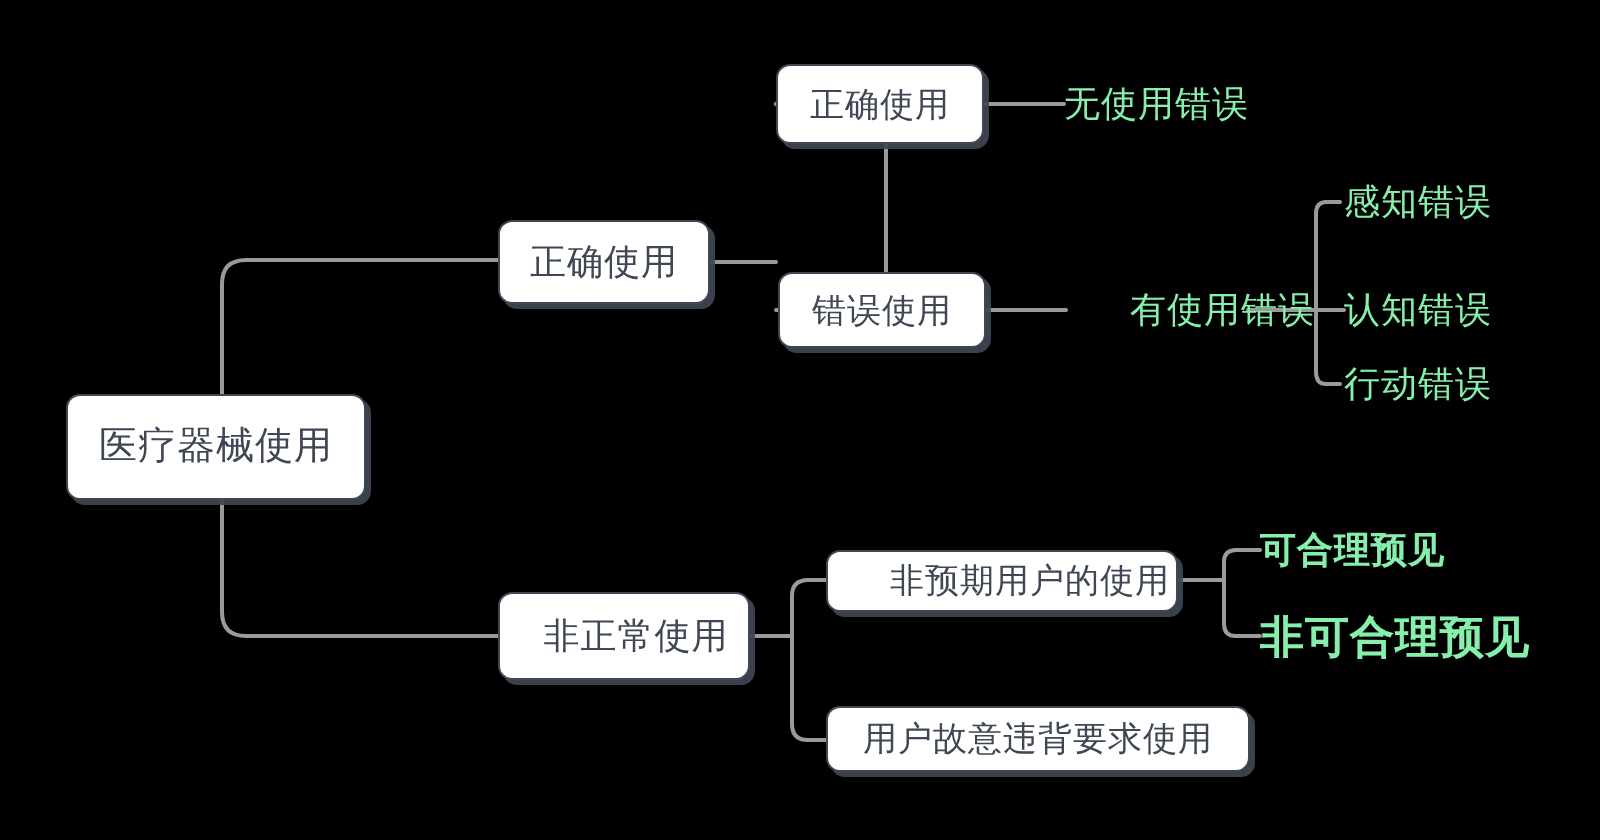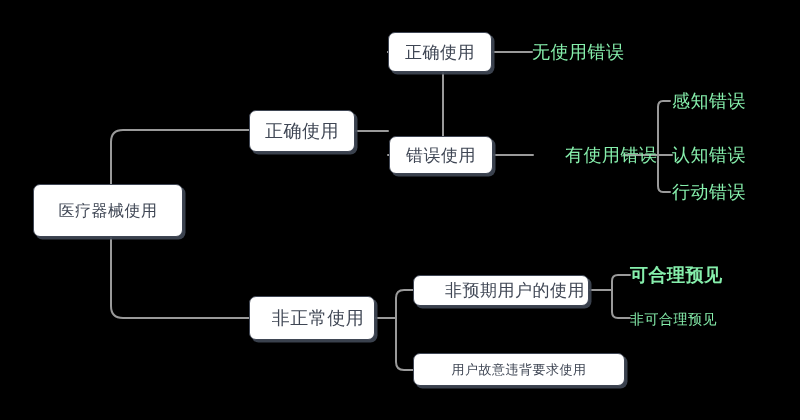--- a/index.html
+++ b/index.html
@@ -77,21 +77,21 @@
     <path d="M 413,290 L 404,290 Q 396,290 396,298 L 396,362 Q 396,370 404,370 L 413,370"></path>
 
     <path d="M 589,290 L 612,290"></path>
     <path d="M 630,275 L 618,275 Q 612,275 612,281 L 612,312 Q 612,318 618,318 L 630,318"></path>
   </svg>
 
   <svg style="position:absolute;left:0;top:0;" viewBox="0 0 800 420" width="800" height="420" fill="none" stroke="#9a9a9a" stroke-width="2" stroke-linecap="round" stroke-linejoin="round">
     <path d="M 443,131 L 443,64 Q 443,52 431,52 L 388,52"></path>
   </svg>
 
-  <div class="node boxed" style="left:33px; top:184px; width:150px; height:53px; font-size:16px;">
+  <div class="node boxed" style="left:33px; top:197px; width:150px; height:53px; font-size:19px;">
     <span class="lbl">医疗器械使用</span>
   </div>
 
   <div class="node boxed" style="left:249px; top:110px; width:106px; height:42px; font-size:18px;">
     <span class="lbl">正确使用</span>
   </div>
 
   <div class="node boxed" style="left:249px; top:296px; width:126px; height:44px; font-size:18px;padding-left:12px;">
     <span class="lbl">非正常使用</span>
   </div>
@@ -101,21 +101,21 @@
   </div>
 
   <div class="node boxed" style="left:389px; top:136px; width:104px; height:38px; font-size:17px;">
     <span class="lbl">错误使用</span>
   </div>
 
   <div class="node boxed" style="left:413px; top:275px; width:176px; height:31px; font-size:17px;padding-left:28px;">
     <span class="lbl">非预期用户的使用</span>
   </div>
 
-  <div class="node boxed" style="left:413px; top:353px; width:212px; height:33px; font-size:13px;">
+  <div class="node boxed" style="left:413px; top:353px; width:212px; height:33px; font-size:17px;">
     <span class="lbl">用户故意违背要求使用</span>
   </div>
 
   <div class="node plain" style="left:532px; top:38px; width:120px; height:28px; font-size:18px;">
     <span class="lbl">无使用错误</span>
   </div>
 
   <div class="node plain" style="left:533px; top:141px; width:120px; height:28px; font-size:18px;margin-left:32px;">
     <span class="lbl">有使用错误</span>
   </div>
@@ -129,17 +129,17 @@
   </div>
 
   <div class="node plain" style="left:672px; top:178px; width:110px; height:28px; font-size:18px;">
     <span class="lbl">行动错误</span>
   </div>
 
   <div class="node plain" style="left:630px; top:261px; width:140px; height:28px; font-size:18px;font-weight:bold;">
     <span class="lbl">可合理预见</span>
   </div>
 
-  <div class="node plain" style="left:630px; top:305px; width:160px; height:28px; font-size:14px;">
+  <div class="node plain" style="left:630px; top:305px; width:160px; height:28px; font-size:22px;font-weight:bold;">
     <span class="lbl">非可合理预见</span>
   </div>
 
 </div>
 
 </body></html>

